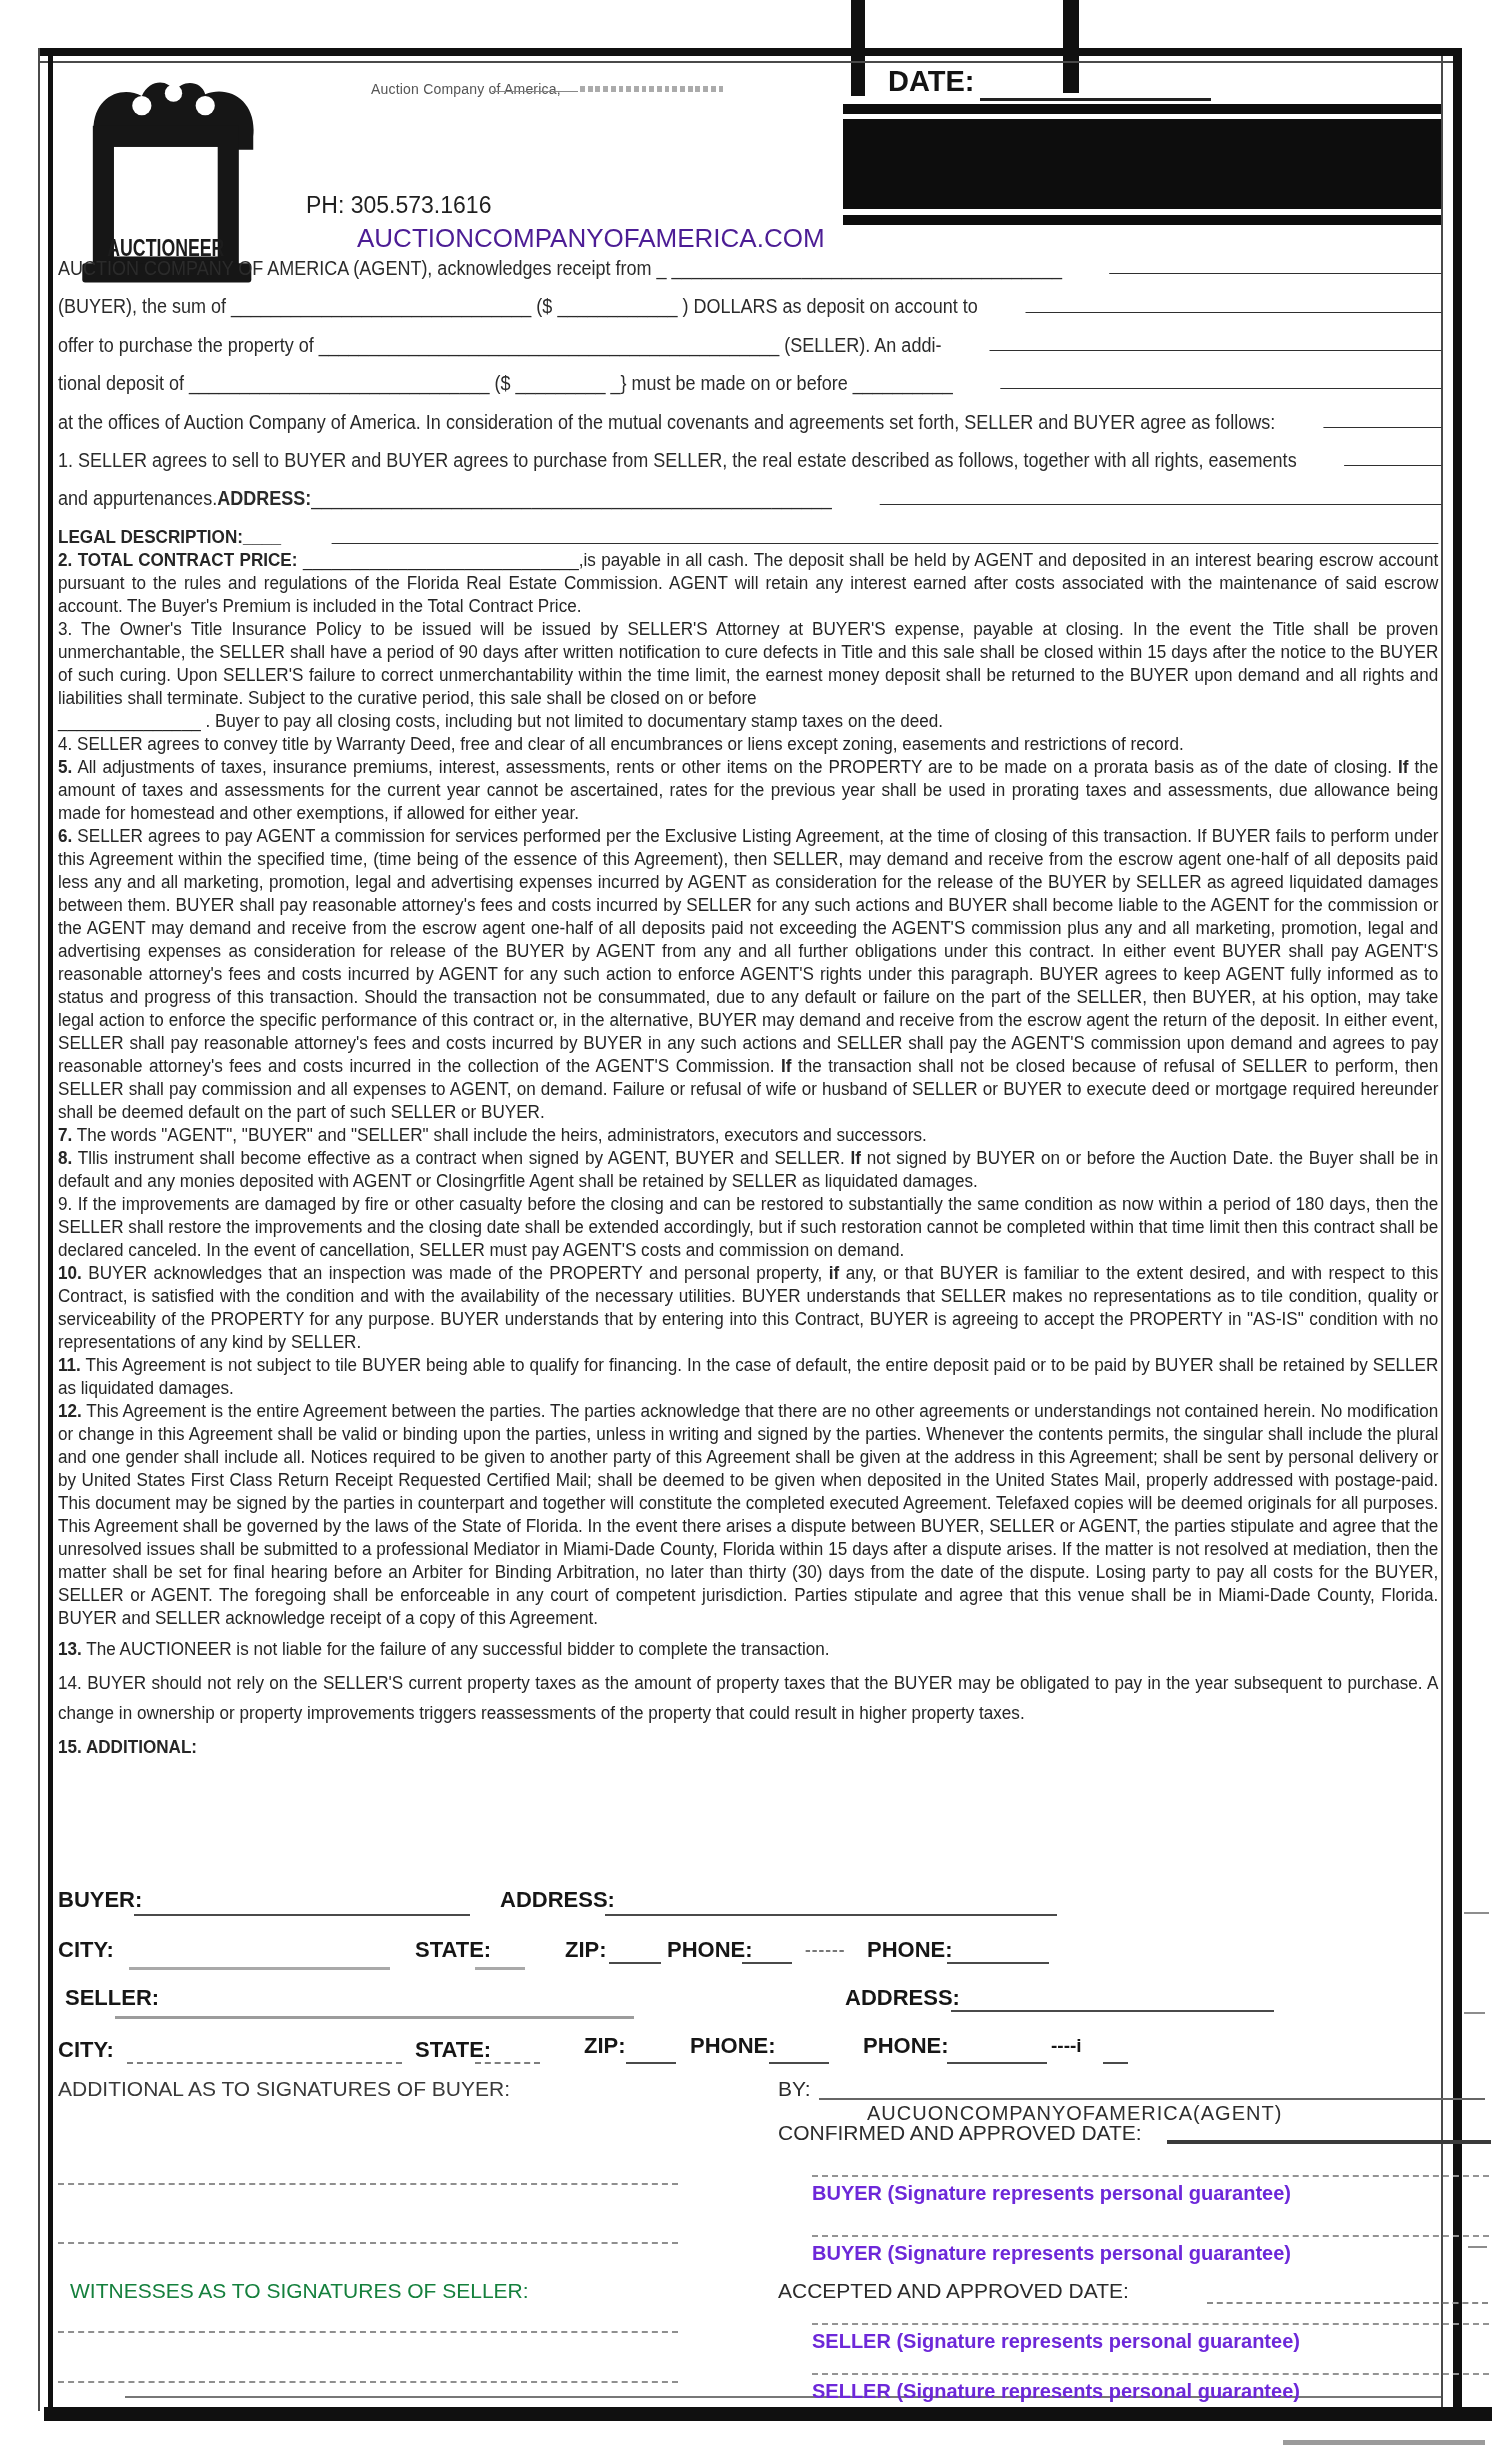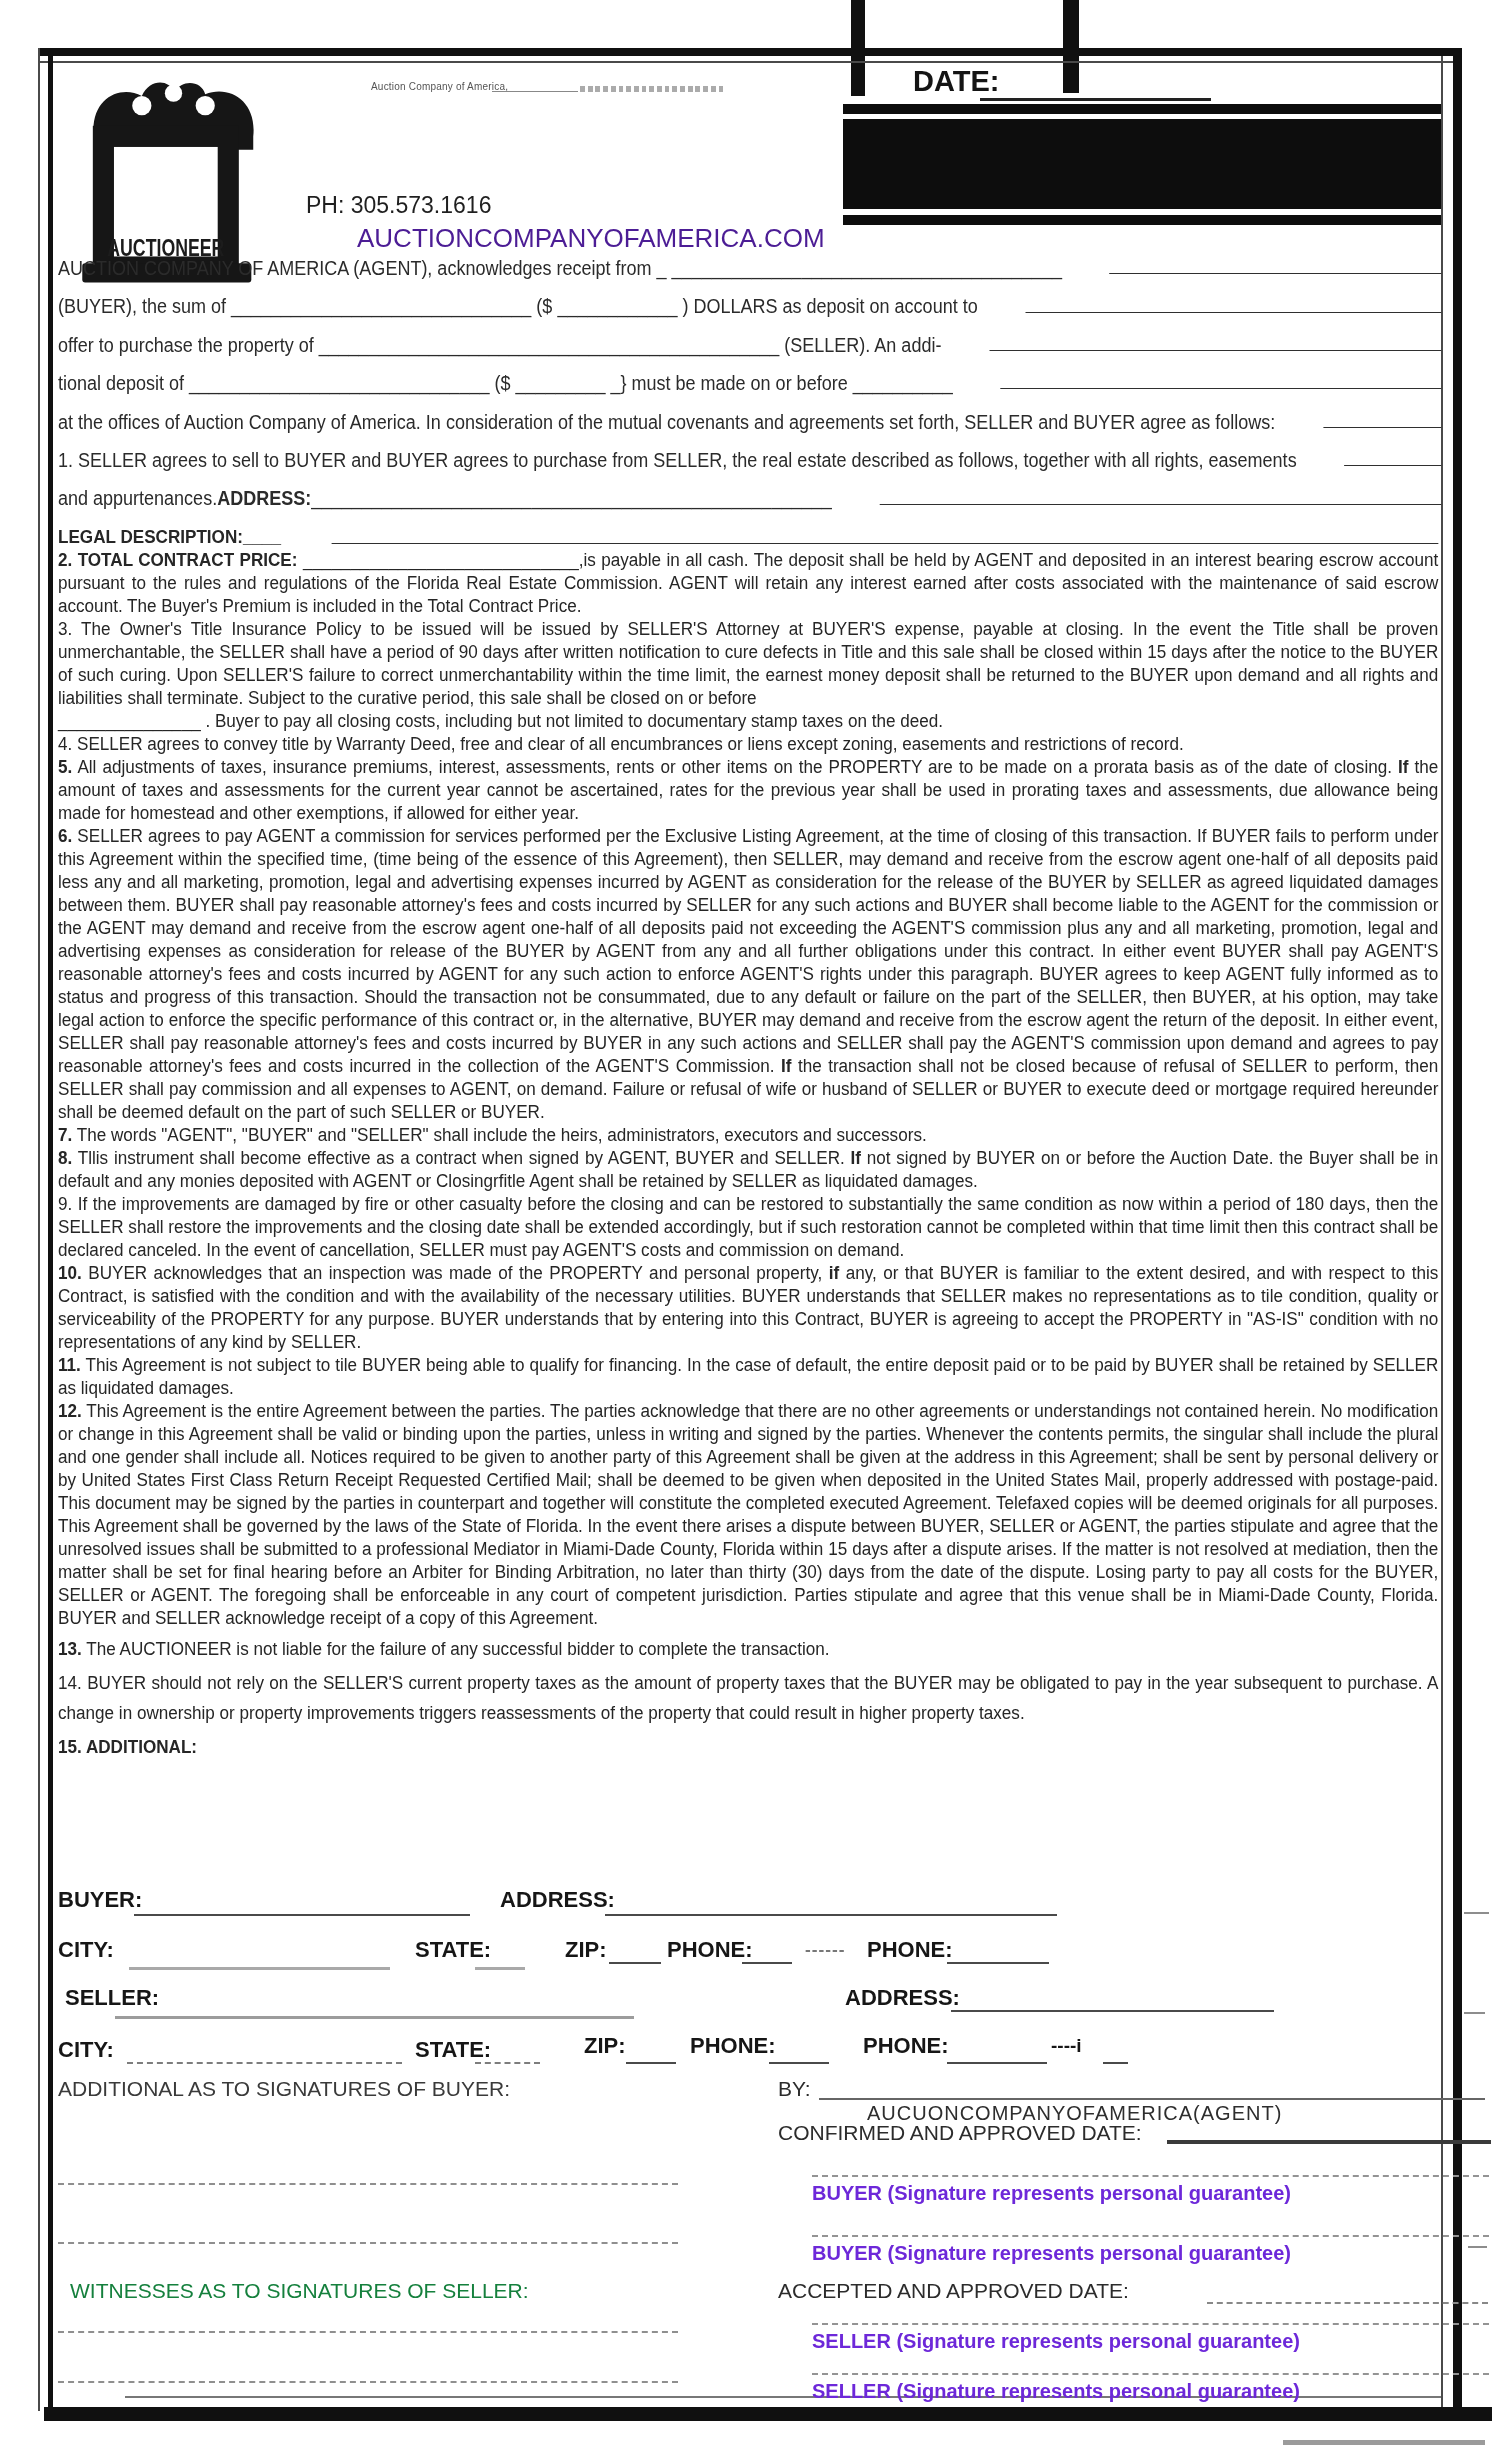--- a/index.html
+++ b/index.html
@@ -6,21 +6,21 @@
   .stage{position:relative;width:1493px;height:2459px;background:#fff;overflow:hidden;
          font-family:"Liberation Sans",sans-serif;color:#222;}
   .abs{position:absolute;}
   .bar{position:absolute;background:#101010;}
   .hl{position:absolute;background:#4a4a4a;}
   .dashln{position:absolute;border-top:2.9px dashed #8f8f8f;}
   .lbl{position:absolute;font-weight:bold;font-size:22px;color:#161616;white-space:nowrap;}
   .reg{position:absolute;font-size:21px;color:#333;white-space:nowrap;}
   .cap{position:absolute;border-top:2.9px dashed #949494;padding-top:4.8px;font-weight:bold;
        font-size:20px;color:#6d28d9;white-space:nowrap;}
-  .micro{position:absolute;font-size:10px;color:#555;letter-spacing:0.2px;white-space:nowrap;text-align:right;}
+  .micro{position:absolute;font-size:14px;color:#555;letter-spacing:0.2px;white-space:nowrap;text-align:right;}
   .artifact{position:absolute;background:#8d8d8d;}
   .banner-topbar,.banner-botbar{position:absolute;background:#0d0d0d;}
   .banner-box{position:absolute;background:#0d0d0d;display:flex;flex-direction:column;
        justify-content:center;align-items:center;}
   .banner-box span{color:#fff;font-weight:bold;font-size:40px;line-height:44px;
        letter-spacing:0.5px;white-space:nowrap;}
   .date-lbl{position:absolute;font-weight:bold;font-size:29px;color:#141414;}
   #intro{position:absolute;left:58px;top:256px;width:1537px;transform:scaleX(0.90);
        transform-origin:0 0;font-size:20px;color:#2b2b2b;}
   #intro p{margin:0 0 14.4px 0;line-height:24px;white-space:nowrap;}
@@ -64,21 +64,21 @@
     </svg>
   </div>
 
   <span class="micro" style="left:371px;top:81px;">Auction Company of America,</span>
   <div class="hl" style="left:492px;top:91px;width:86px;height:1px;background:#888;"></div>
   <div class="abs" style="left:580px;top:86px;width:144px;height:5.8px;opacity:.55;background:repeating-linear-gradient(90deg,#666 0 4.8px,#fff 4.8px 7.7px);"></div>
 
   <span class="reg" style="left:306px;top:192px;font-size:23px;color:#1f1f1f;">PH: 305.573.1616</span>
   <span class="reg" style="left:357px;top:223px;font-size:26px;color:#4c1d95;">AUCTIONCOMPANYOFAMERICA.COM</span>
 
-  <span class="date-lbl" style="left:888px;top:65px;margin-left:25px;">DATE:</span>
+  <span class="date-lbl" style="left:888px;top:65px;">DATE:</span>
   <div class="hl" style="left:980px;top:98px;width:231px;height:2.9px;background:#222;"></div>
 
   <div class="banner-topbar" style="left:843px;top:104px;width:598px;height:9.6px;"></div>
   <div class="banner-box" style="left:843px;top:119px;width:598px;height:90px;">
   </div>
   <div class="banner-botbar" style="left:843px;top:215px;width:598px;height:9.6px;"></div>
 
   <div id="intro">
       <p class="legal">
         <span>AUCTION COMPANY OF AMERICA (AGENT), acknowledges receipt from _  _______________________________________</span>

